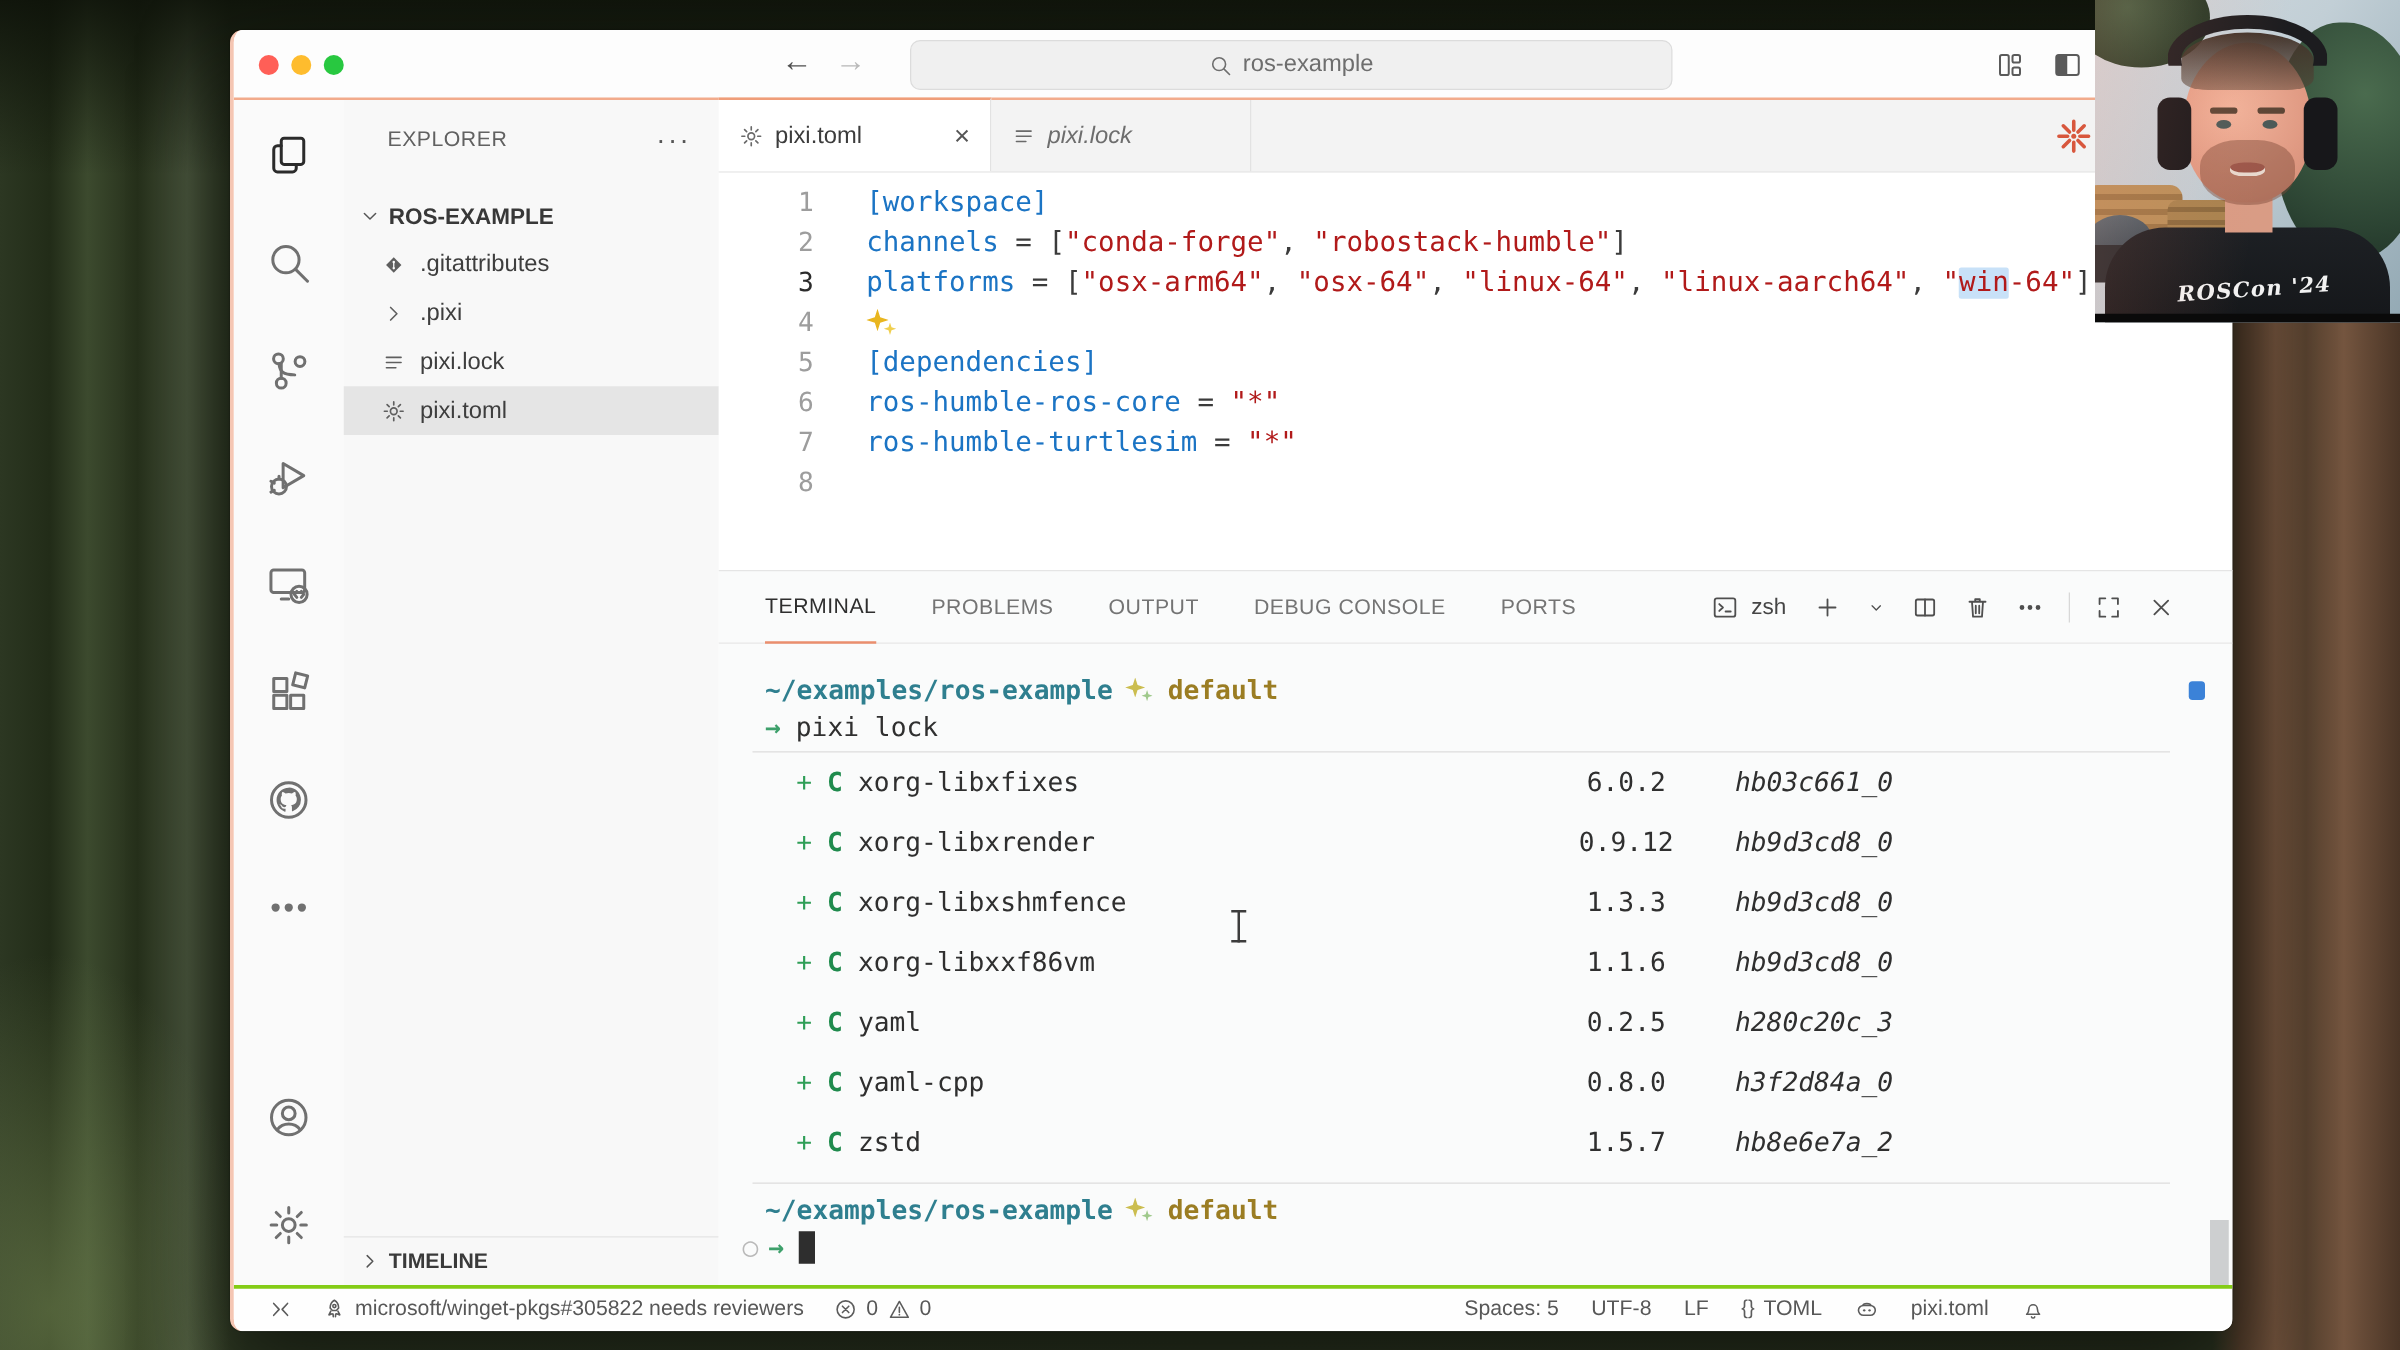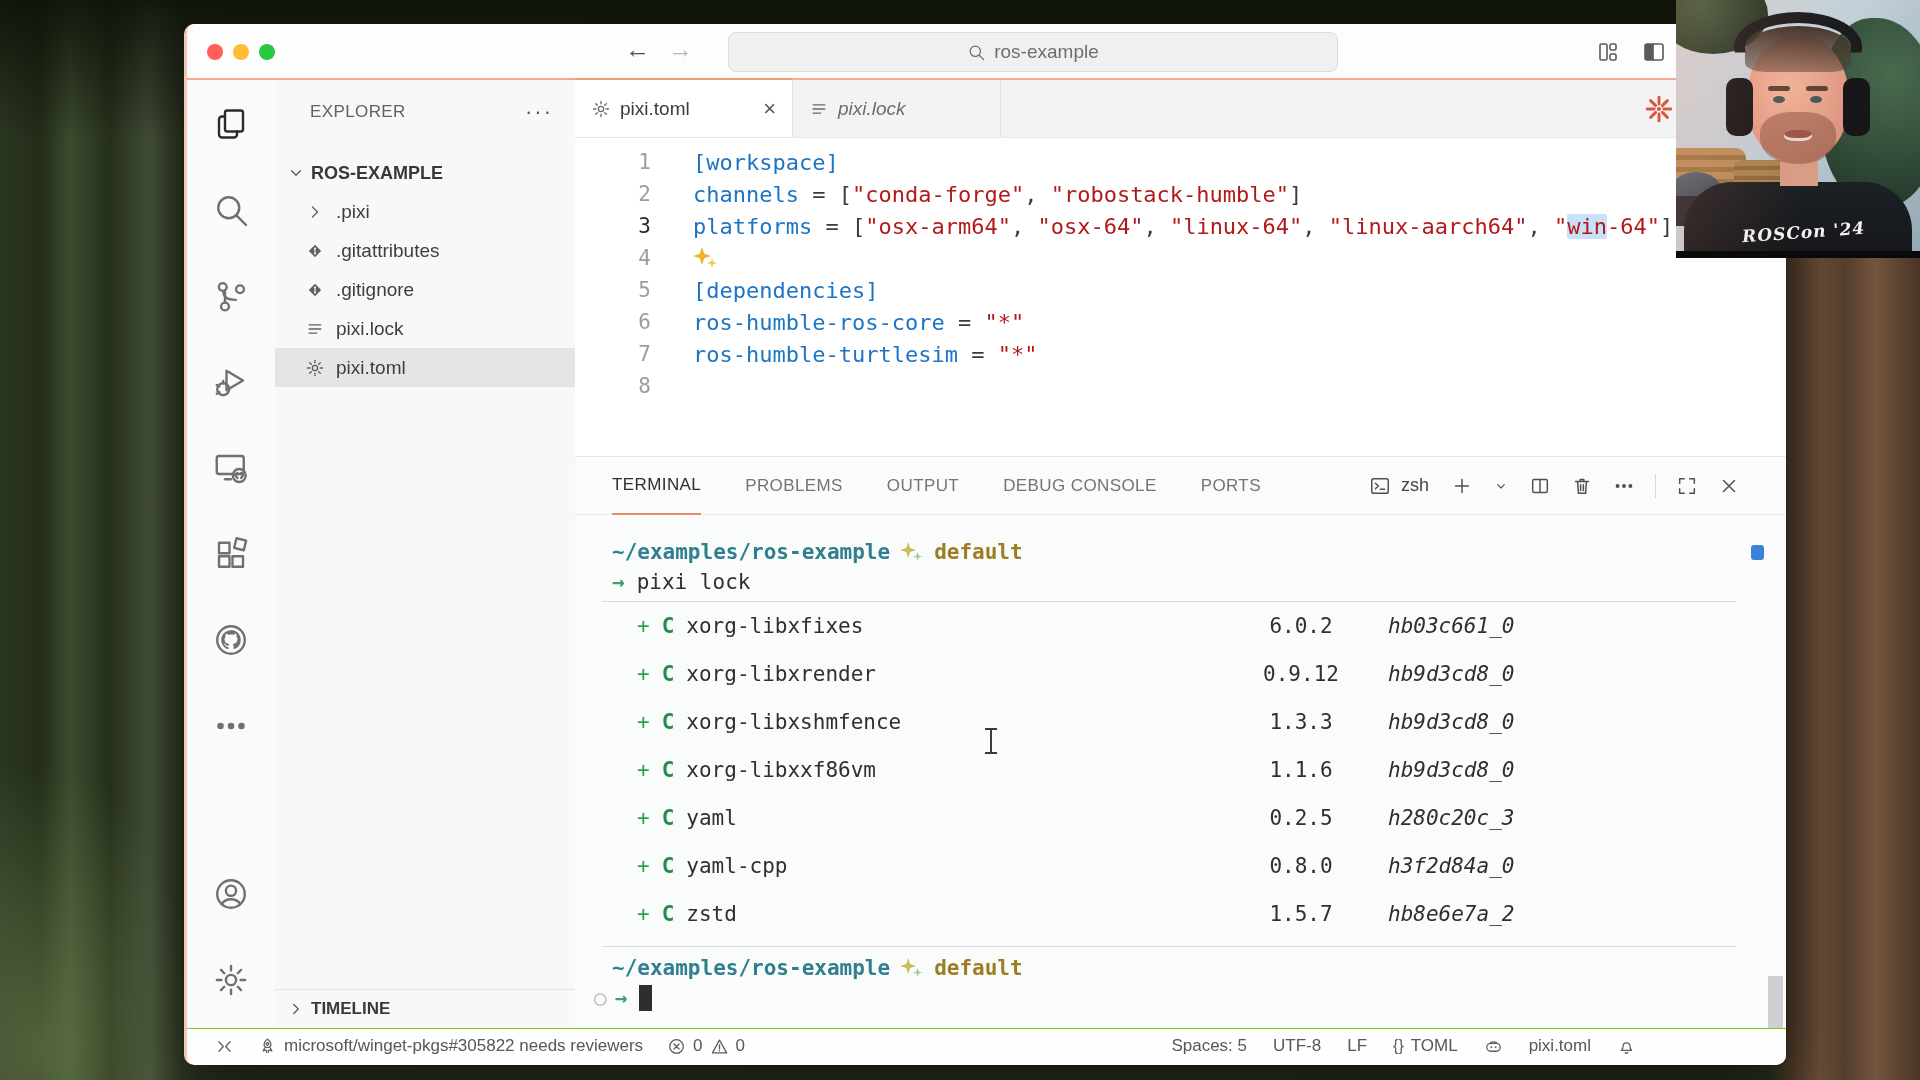--- a/index.html
+++ b/index.html
@@ -115,21 +115,21 @@
   .pkg .plus { color:#2f9e57; margin-right:12px; }
   .pkg .cc { color:#1f8b4d; font-weight:bold; margin-right:12px; }
   .pkg .pver { position:absolute; left:629px; width:120px; text-align:center; }
   .pkg .pbuild { position:absolute; left:776px;font-style:italic; }
   .t-circ { color:#b9b9b9; margin-left:-18px; margin-right:8px; }
   .t-cursor { width:13px; height:26px; background:#2e2e2e; display:inline-block; }
   .term-indicator { position:absolute; right:22px; top:30px; width:13px; height:15px; background:#3b82d8; border-radius:3px; }
   .term-scrollbar { position:absolute; right:3px; bottom:0; width:15px; height:52px; background:#cdcfd0; }
 
   
-  .statusbar { height:35px; background:#fefefe; border-top:1px solid #84cc16; display:flex; align-items:center;
+  .statusbar { height:35px; background:#fefefe; border-top:3px solid #84cc16; display:flex; align-items:center;
     justify-content:space-between; font-size:17px; color:#575757; }
   .sb-left { display:flex; align-items:center; gap:24px; padding-left:28px; }
   .sb-right { display:flex; align-items:center; gap:26px; padding-right:150px; }
   .sb-item { display:flex; align-items:center; gap:7px; cursor:pointer; }
   .st-icon { width:19px; height:19px; color:#5c5c5c; }
   .brace { font-size:16px; color:#5c5c5c; }
 
   
   .webcam { position:absolute; left:1676px; top:0; width:244px; height:258px; overflow:hidden;
     background:linear-gradient(125deg, #d3dbe0 0%, #c2cfd6 45%, #93a9b4 100%); }
@@ -307,41 +307,32 @@
         <span class="chev">
           <svg class="i" viewBox="0 0 24 24">
               <path d="M6 9l6 6 6-6"></path>
             </svg>
         </span>
         <span>ROS-EXAMPLE</span>
       </div>
       <div id="file-tree">
           <div class="file-row">
             <span class="ficon"><svg class="i" viewBox="0 0 24 24">
-                <path d="M9 6l6 6-6 6"></path>
-              </svg></span>
-            <span class="flabel">.pixi</span>
-          </div>
-          <div class="file-row">
-            <span class="ficon"><svg class="i" viewBox="0 0 24 24">
                 <rect x="6.8" y="6.8" width="10.4" height="10.4" transform="rotate(45 12 12)" fill="currentColor" stroke="none"></rect>
                 <circle cx="12" cy="9" r="1.2" fill="#fff" stroke="none"></circle>
                 <circle cx="12" cy="15" r="1.2" fill="#fff" stroke="none"></circle>
                 <path d="M12 10v4" stroke="#fff" stroke-width="1.2"></path>
               </svg></span>
             <span class="flabel">.gitattributes</span>
           </div>
           <div class="file-row">
             <span class="ficon"><svg class="i" viewBox="0 0 24 24">
-                <rect x="6.8" y="6.8" width="10.4" height="10.4" transform="rotate(45 12 12)" fill="currentColor" stroke="none"></rect>
-                <circle cx="12" cy="9" r="1.2" fill="#fff" stroke="none"></circle>
-                <circle cx="12" cy="15" r="1.2" fill="#fff" stroke="none"></circle>
-                <path d="M12 10v4" stroke="#fff" stroke-width="1.2"></path>
+                <path d="M9 6l6 6-6 6"></path>
               </svg></span>
-            <span class="flabel">.gitignore</span>
+            <span class="flabel">.pixi</span>
           </div>
           <div class="file-row">
             <span class="ficon"><svg class="i" viewBox="0 0 24 24">
                 <path d="M5 7h14M5 12h14M5 17h9"></path>
               </svg></span>
             <span class="flabel">pixi.lock</span>
           </div>
           <div class="file-row selected">
             <span class="ficon"><svg class="i" viewBox="0 0 24 24">
                 <circle cx="12" cy="12" r="3.2"></circle>

